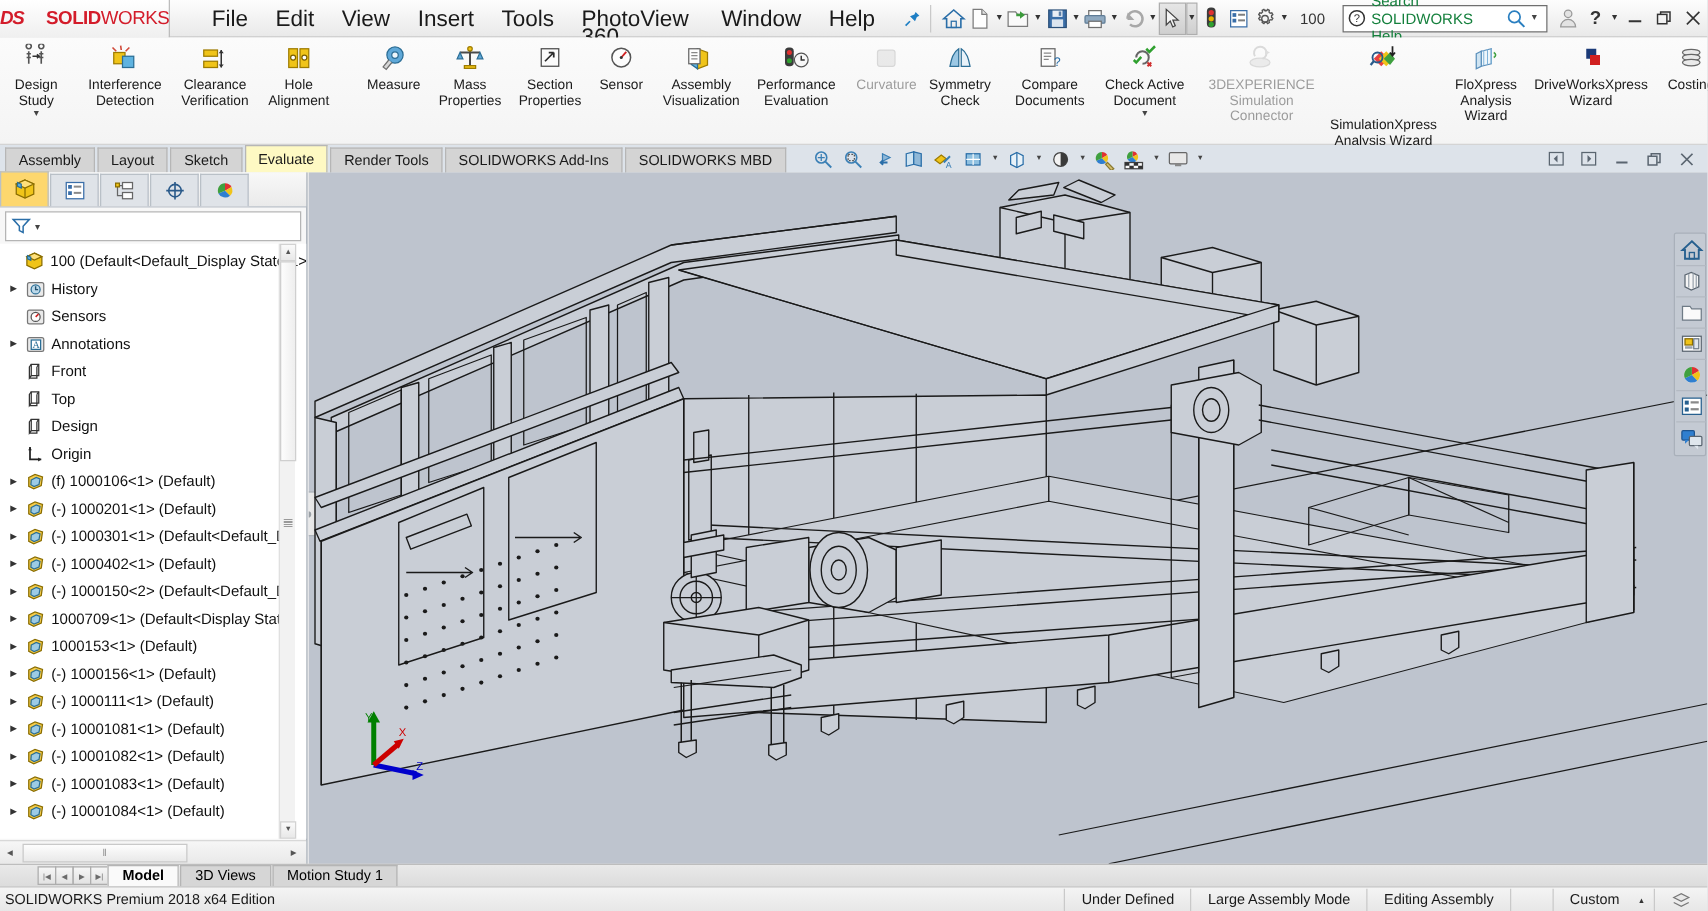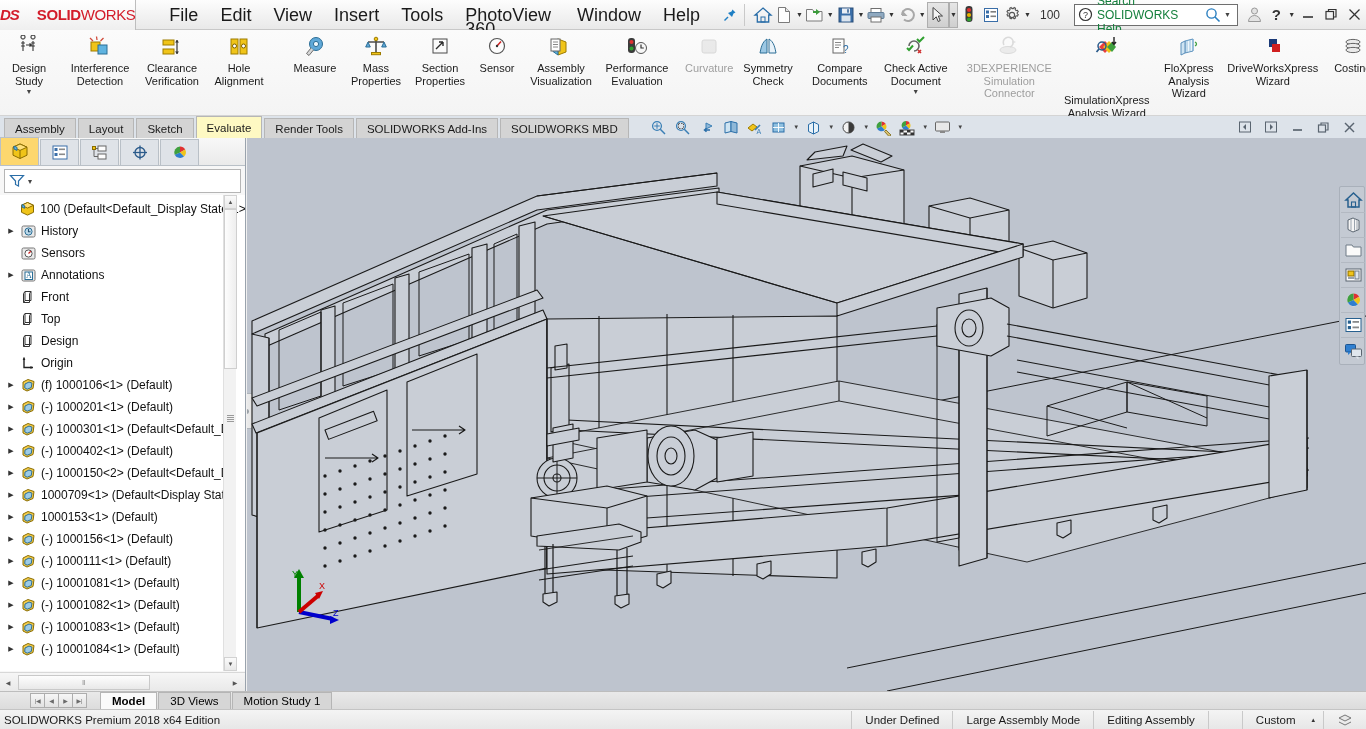--- a/index.html
+++ b/index.html
@@ -1331,21 +1331,21 @@
     </svg>
   </div>
 
   <div class="bottomtabs">
     <div class="navbtns">
       <div class="navb">|◀</div>
       <div class="navb">◀</div>
       <div class="navb">▶</div>
       <div class="navb">▶|</div>
     </div>
-    <div class="btab active" style="margin-left:14px;">Model</div>
+    <div class="btab active" style="margin-left:0;">Model</div>
     <div class="btab">3D Views</div>
     <div class="btab">Motion Study 1</div>
   </div>
 
   <div class="statusbar">
     <span class="sb-left">SOLIDWORKS Premium 2018 x64 Edition</span>
     <div class="sb-right">
       <span class="sb-cell">Under Defined</span>
       <span class="sb-cell">Large Assembly Mode</span>
       <span class="sb-cell">Editing Assembly</span>

